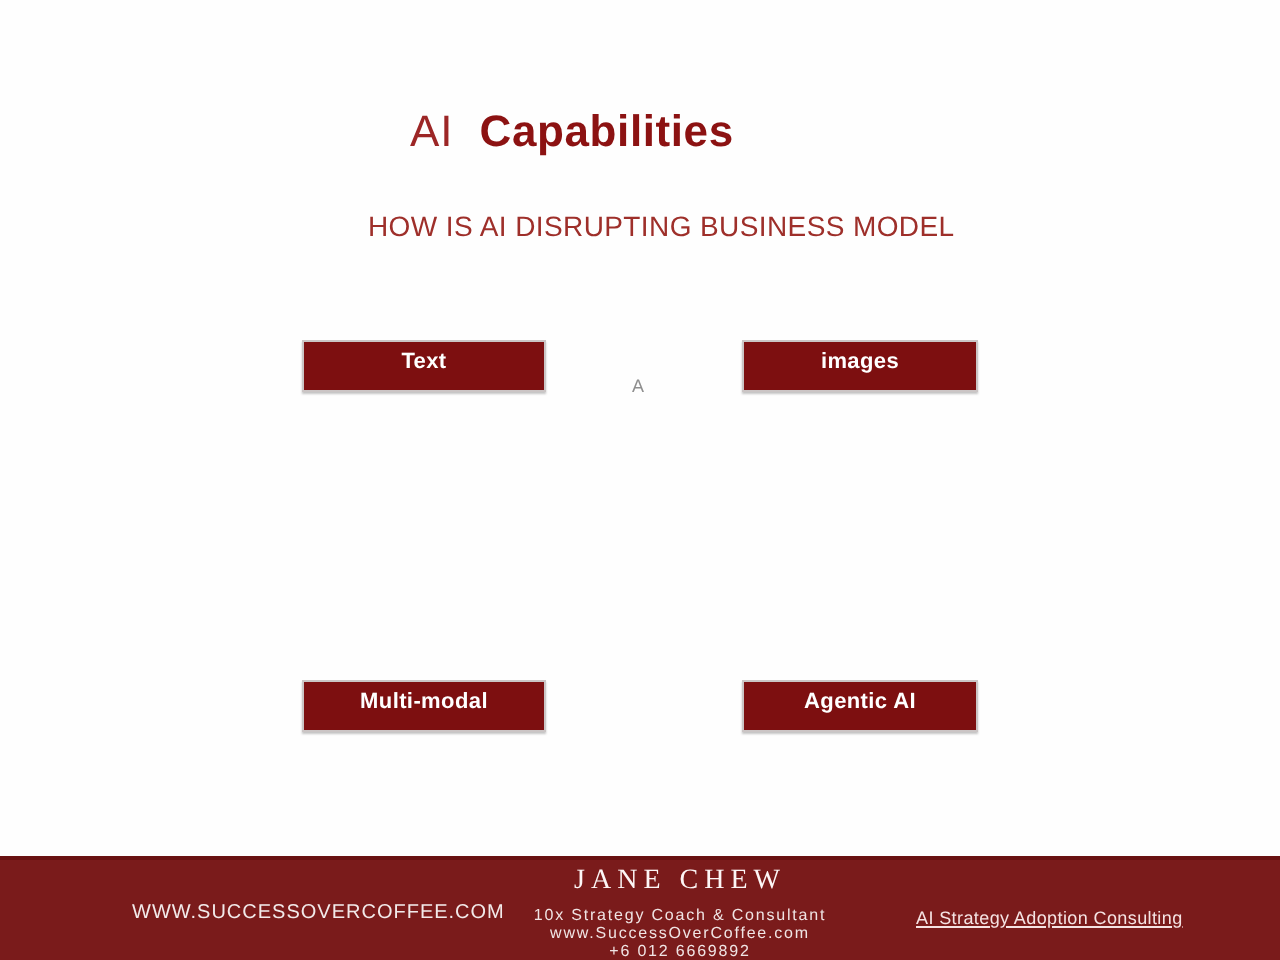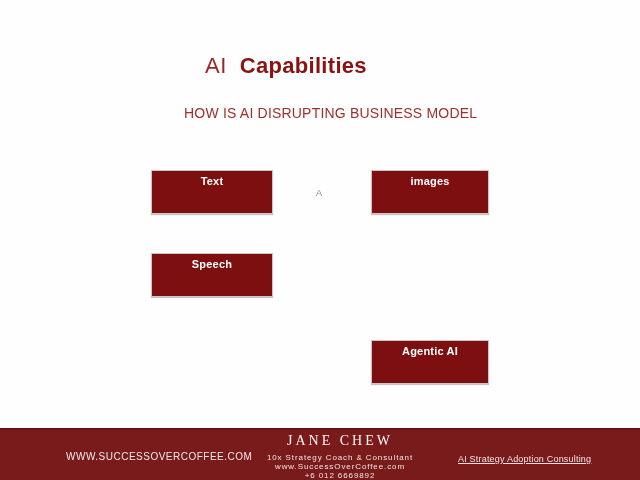--- a/index.html
+++ b/index.html
@@ -19,21 +19,21 @@
   .title .bold{font-weight:700;color:var(--title-bold);letter-spacing:0.3px;margin-top:40px;}
 
   
   .subtitle{
     position:absolute;left:184px;top:105px;width:320px;
     font-size:14px;color:var(--subtitle);letter-spacing:0.2px;white-space:nowrap;
   }
 
   
   .cap-box{
-    position:absolute;height:44px;box-sizing:border-box;
+    position:absolute;height:26px;box-sizing:border-box;
     background:var(--box-fill);
     border:1px solid #cbc5c5;
     box-shadow:0 1px 1px rgba(90,90,90,0.35);
     text-align:center;
   }
   .cap-box .lbl{
     display:block;margin-top:4px;
     color:#ffffff;font-weight:700;font-size:11px;letter-spacing:0.2px;
   }
   .col-left{left:151px;width:122px;}
@@ -85,22 +85,22 @@
   </div>
 
   <div class="subtitle">HOW IS AI DISRUPTING BUSINESS MODEL</div>
 
   <div class="cap-box col-left row-1">
     <span class="lbl">Text</span>
   </div>
   <div class="cap-box col-right row-1">
     <span class="lbl">images</span>
   </div>
-  <div class="cap-box col-left row-2">
-    <span class="lbl">Speech</span>
+  <div class="cap-box col-left row-3">
+    <span class="lbl">Multi-modal</span>
   </div>
   <div class="cap-box col-right row-3">
     <span class="lbl">Agentic AI</span>
   </div>
 
   <div class="stray-a">A</div>
 
   <div class="footer">
     <div class="footer-website">WWW.SUCCESSOVERCOFFEE.COM</div>
     <div class="footer-center">

